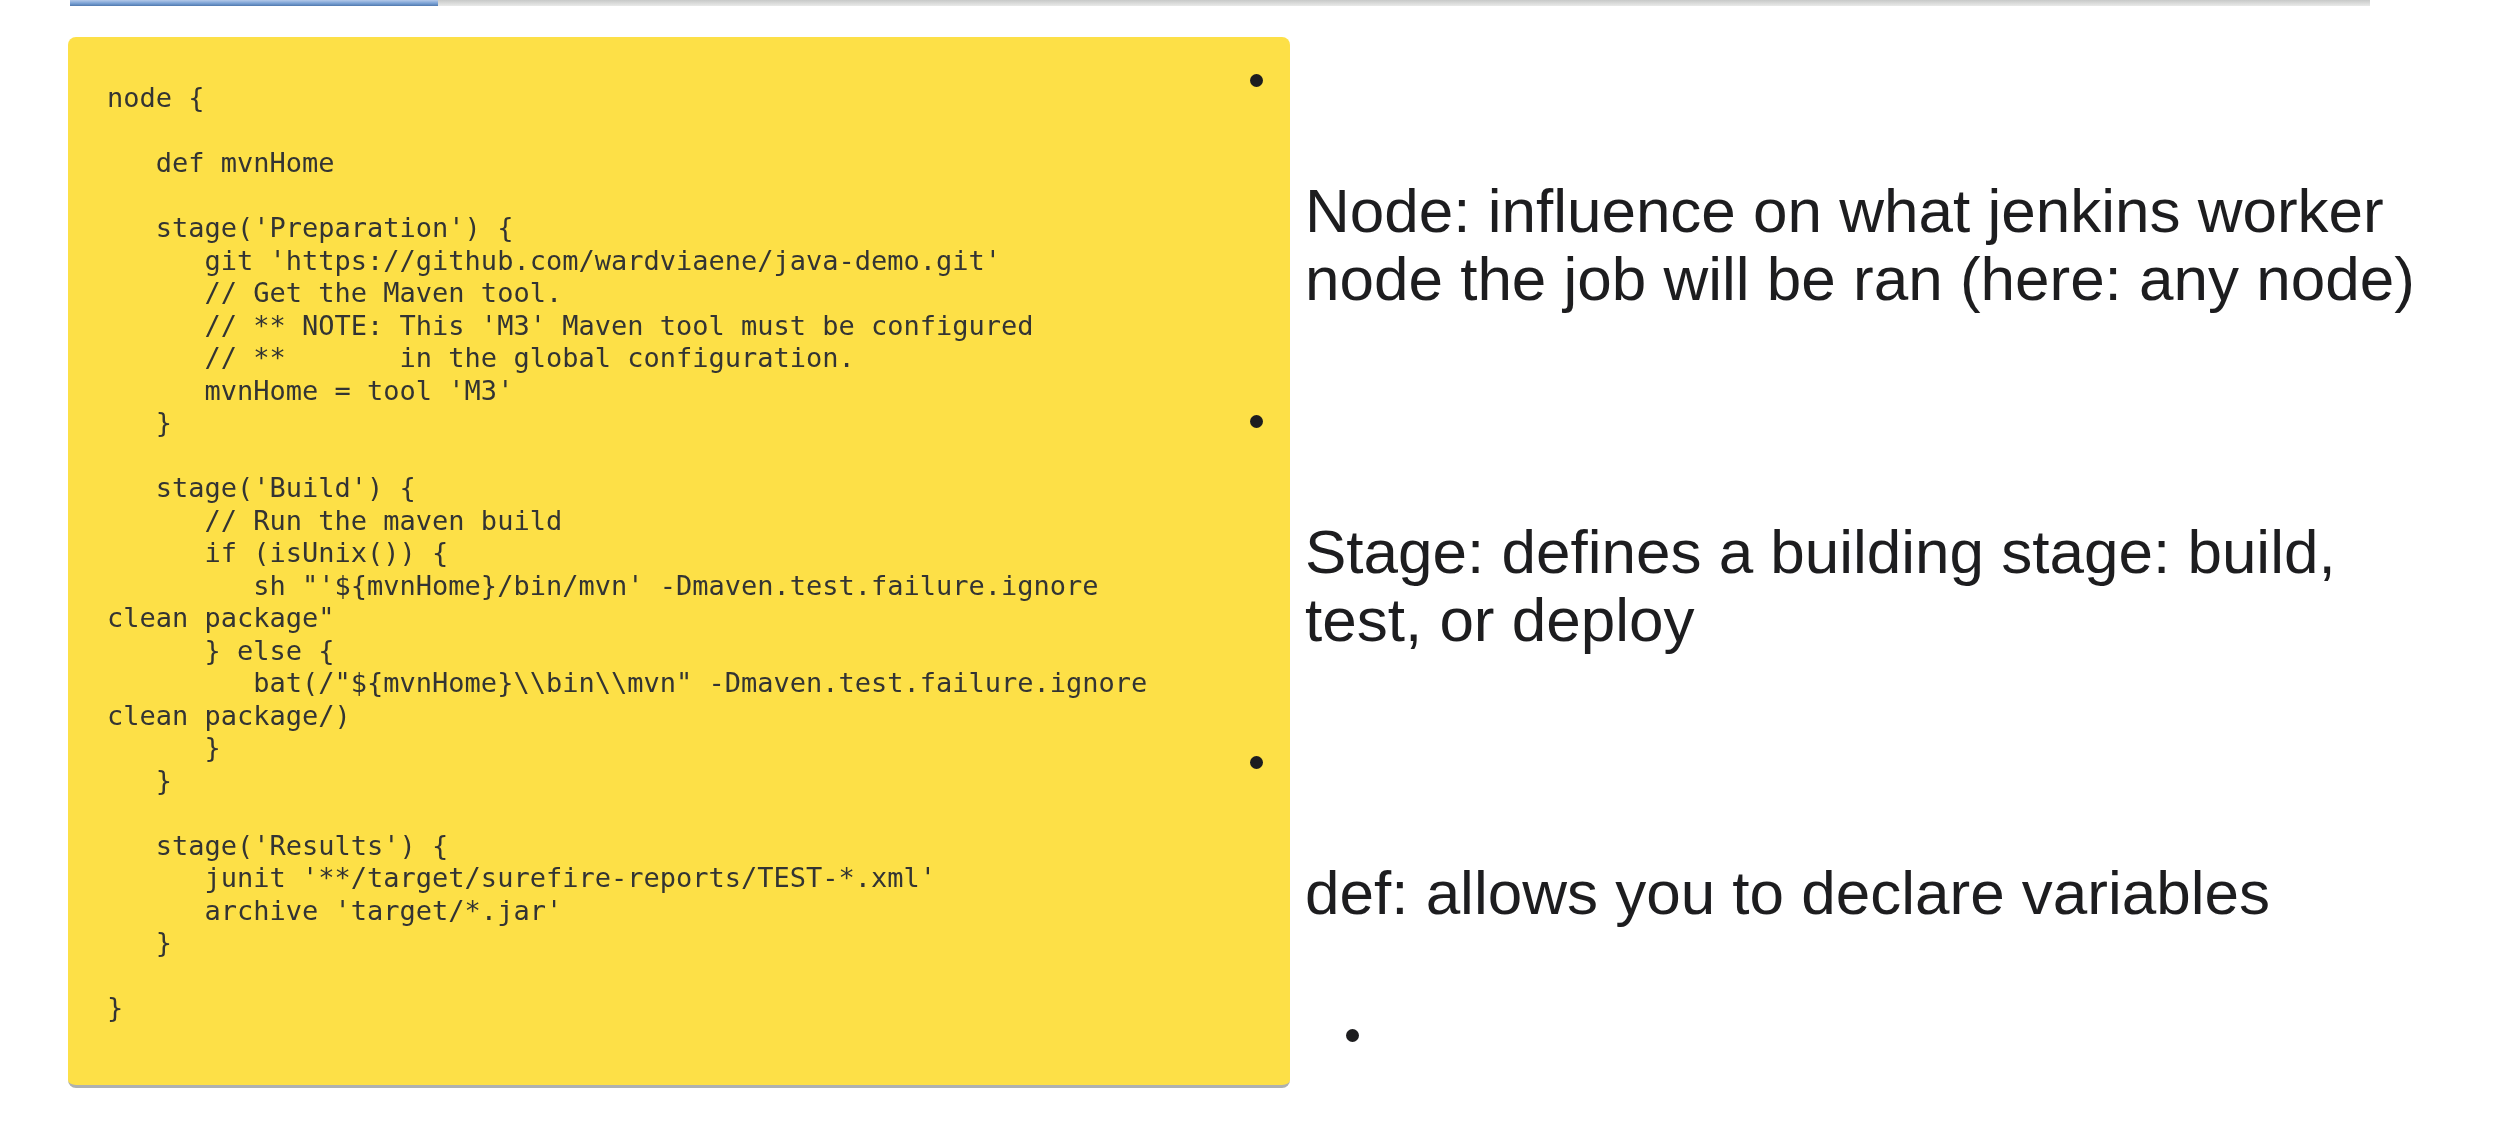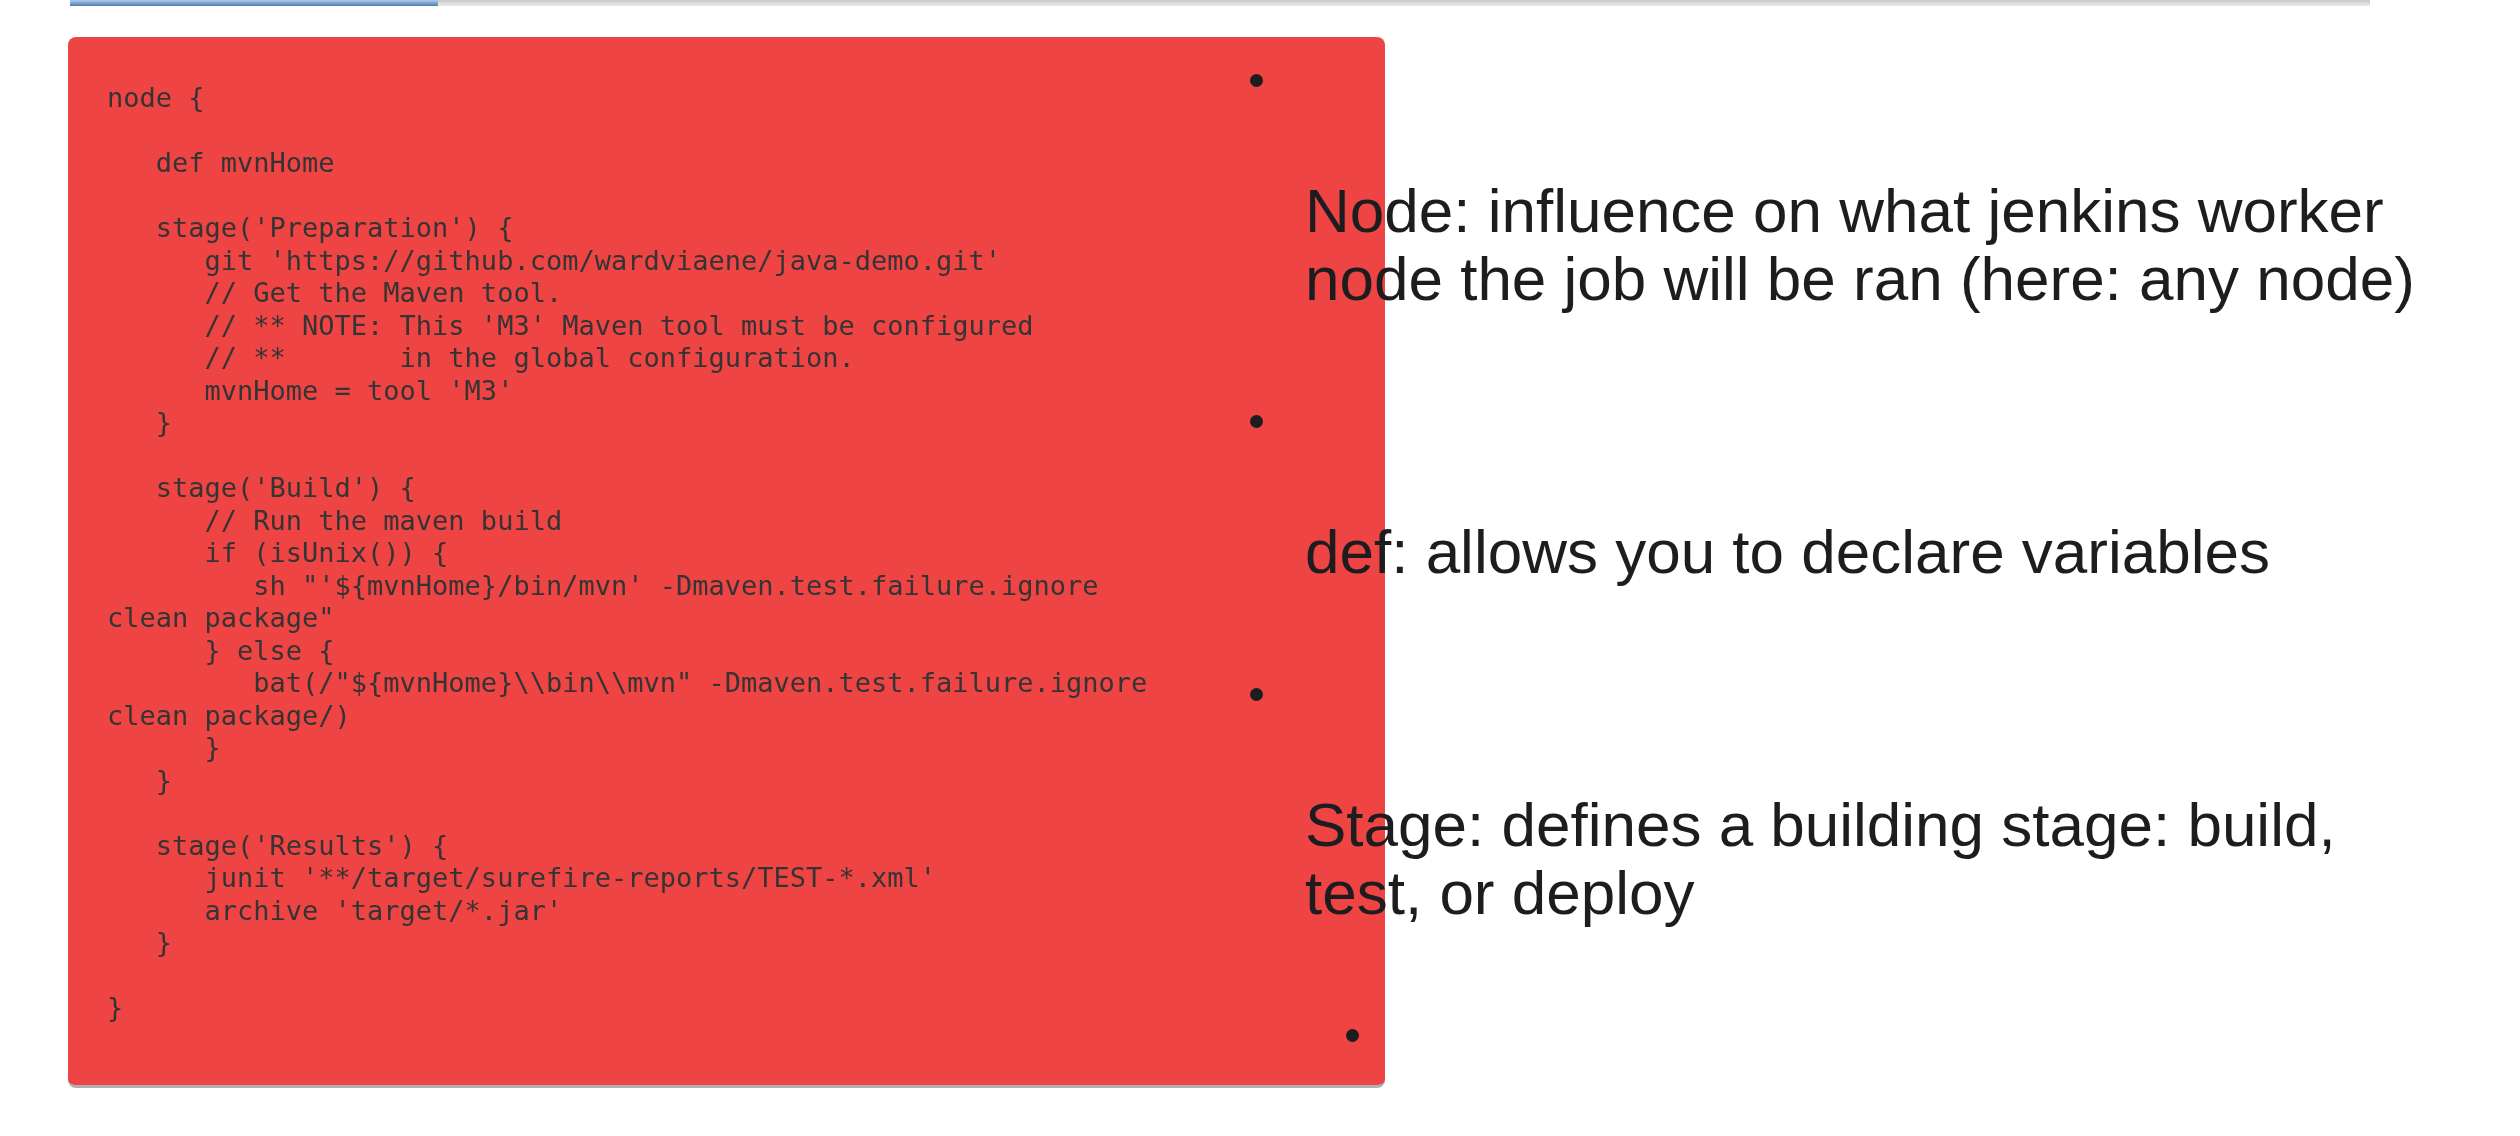--- a/index.html
+++ b/index.html
@@ -22,23 +22,23 @@
     position: absolute;
     left: 0; top: 0; height: 100%;
     width: 16%;
     background: linear-gradient(#b4c9e9, #7aa1d4 55%, #5079ae);
   }
 
   
   .code-panel {
     position: absolute;
     left: 68px; top: 37px;
-    width: 1317px; height: 1051px;
+    width: 1222px; height: 1051px;
     box-sizing: border-box;
-    background: #ef4444;
+    background: #fde047;
     border-bottom: 3px solid #aeb1b0;
     border-radius: 8px;
     margin: 0;
     padding: 45px 10px 0 39px;
     font-family: "DejaVu Sans Mono", monospace;
     font-size: 27px;
     line-height: 32.5px;
     color: #333433;
     white-space: pre;
     overflow: hidden;
@@ -109,25 +109,25 @@
 }</pre>
 
 <ul class="bullets">
   <li class="l1">
     <span class="dot"></span>
     <span>Node: influence on what jenkins worker
 node the job will be ran (here: any node)</span>
   </li>
   <li class="l1">
     <span class="dot"></span>
-    <span>def: allows you to declare variables</span>
+    <span>Stage: defines a building stage: build,
+test, or deploy</span>
   </li>
   <li class="l1">
     <span class="dot"></span>
-    <span>Stage: defines a building stage: build,
-test, or deploy</span>
+    <span>def: allows you to declare variables</span>
   </li>
   <li class="l2">
     <span class="dot"></span>
     
   </li>
 
 </ul>
 
 </body></html>

